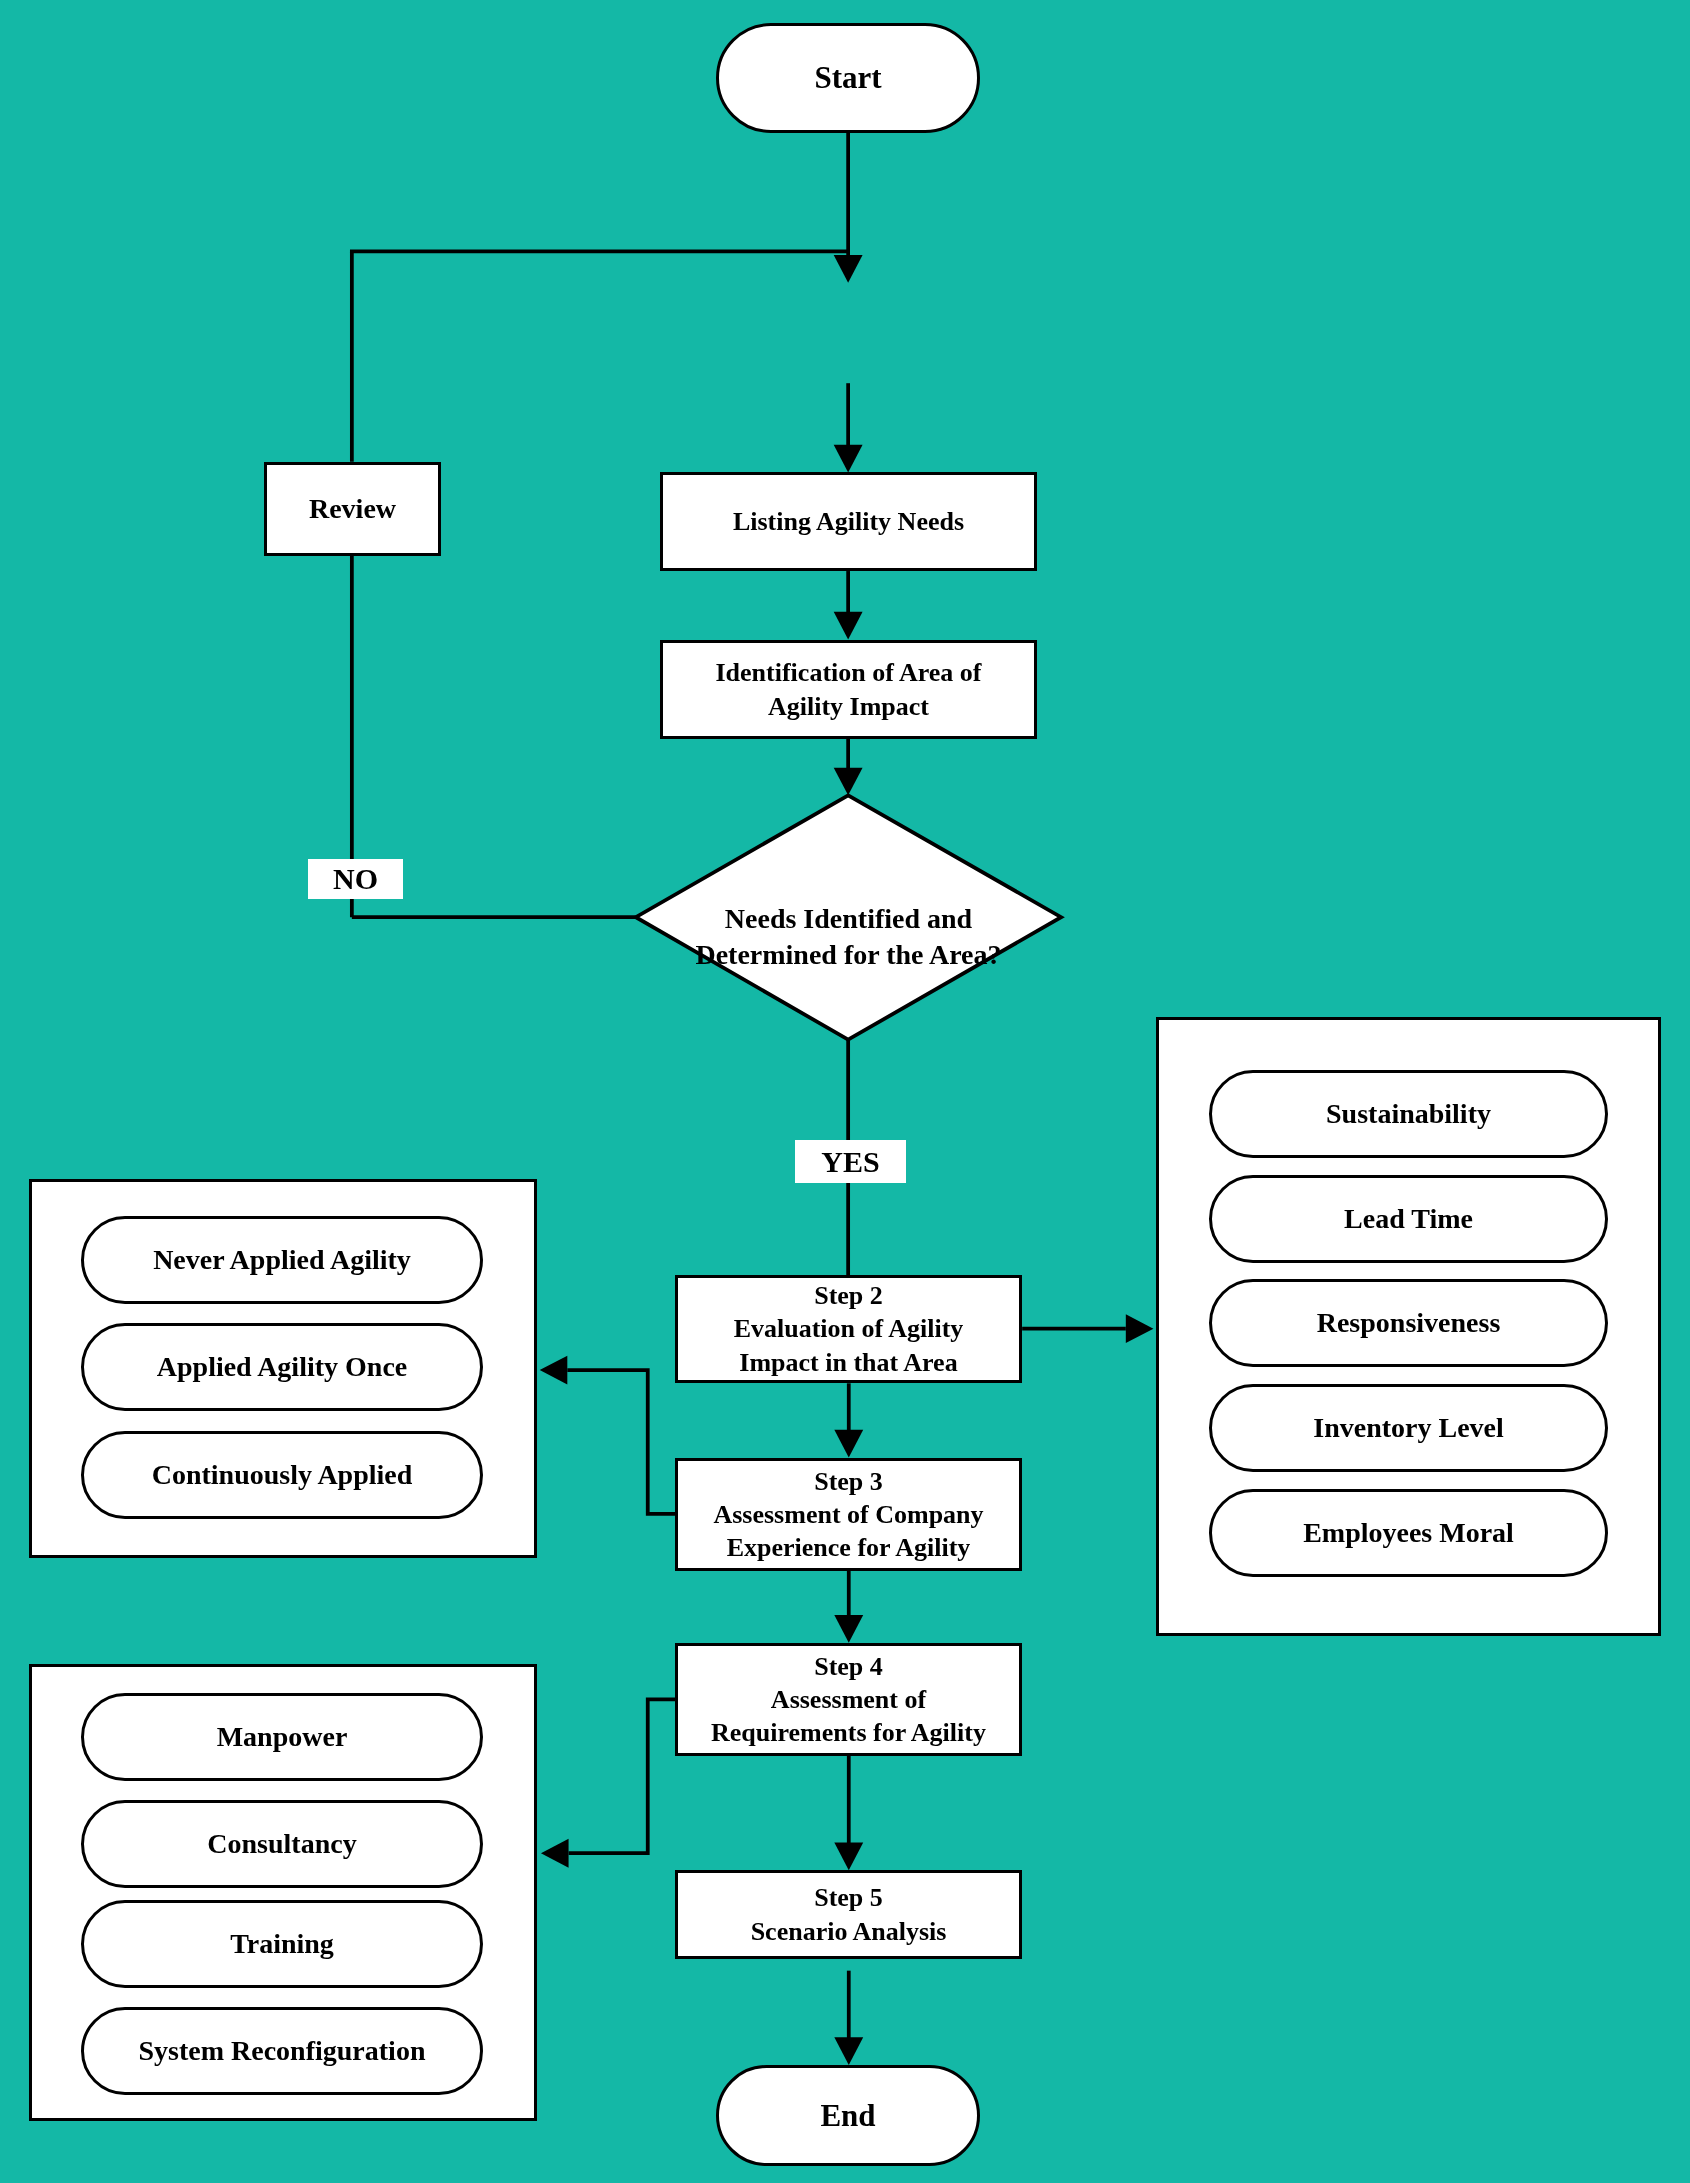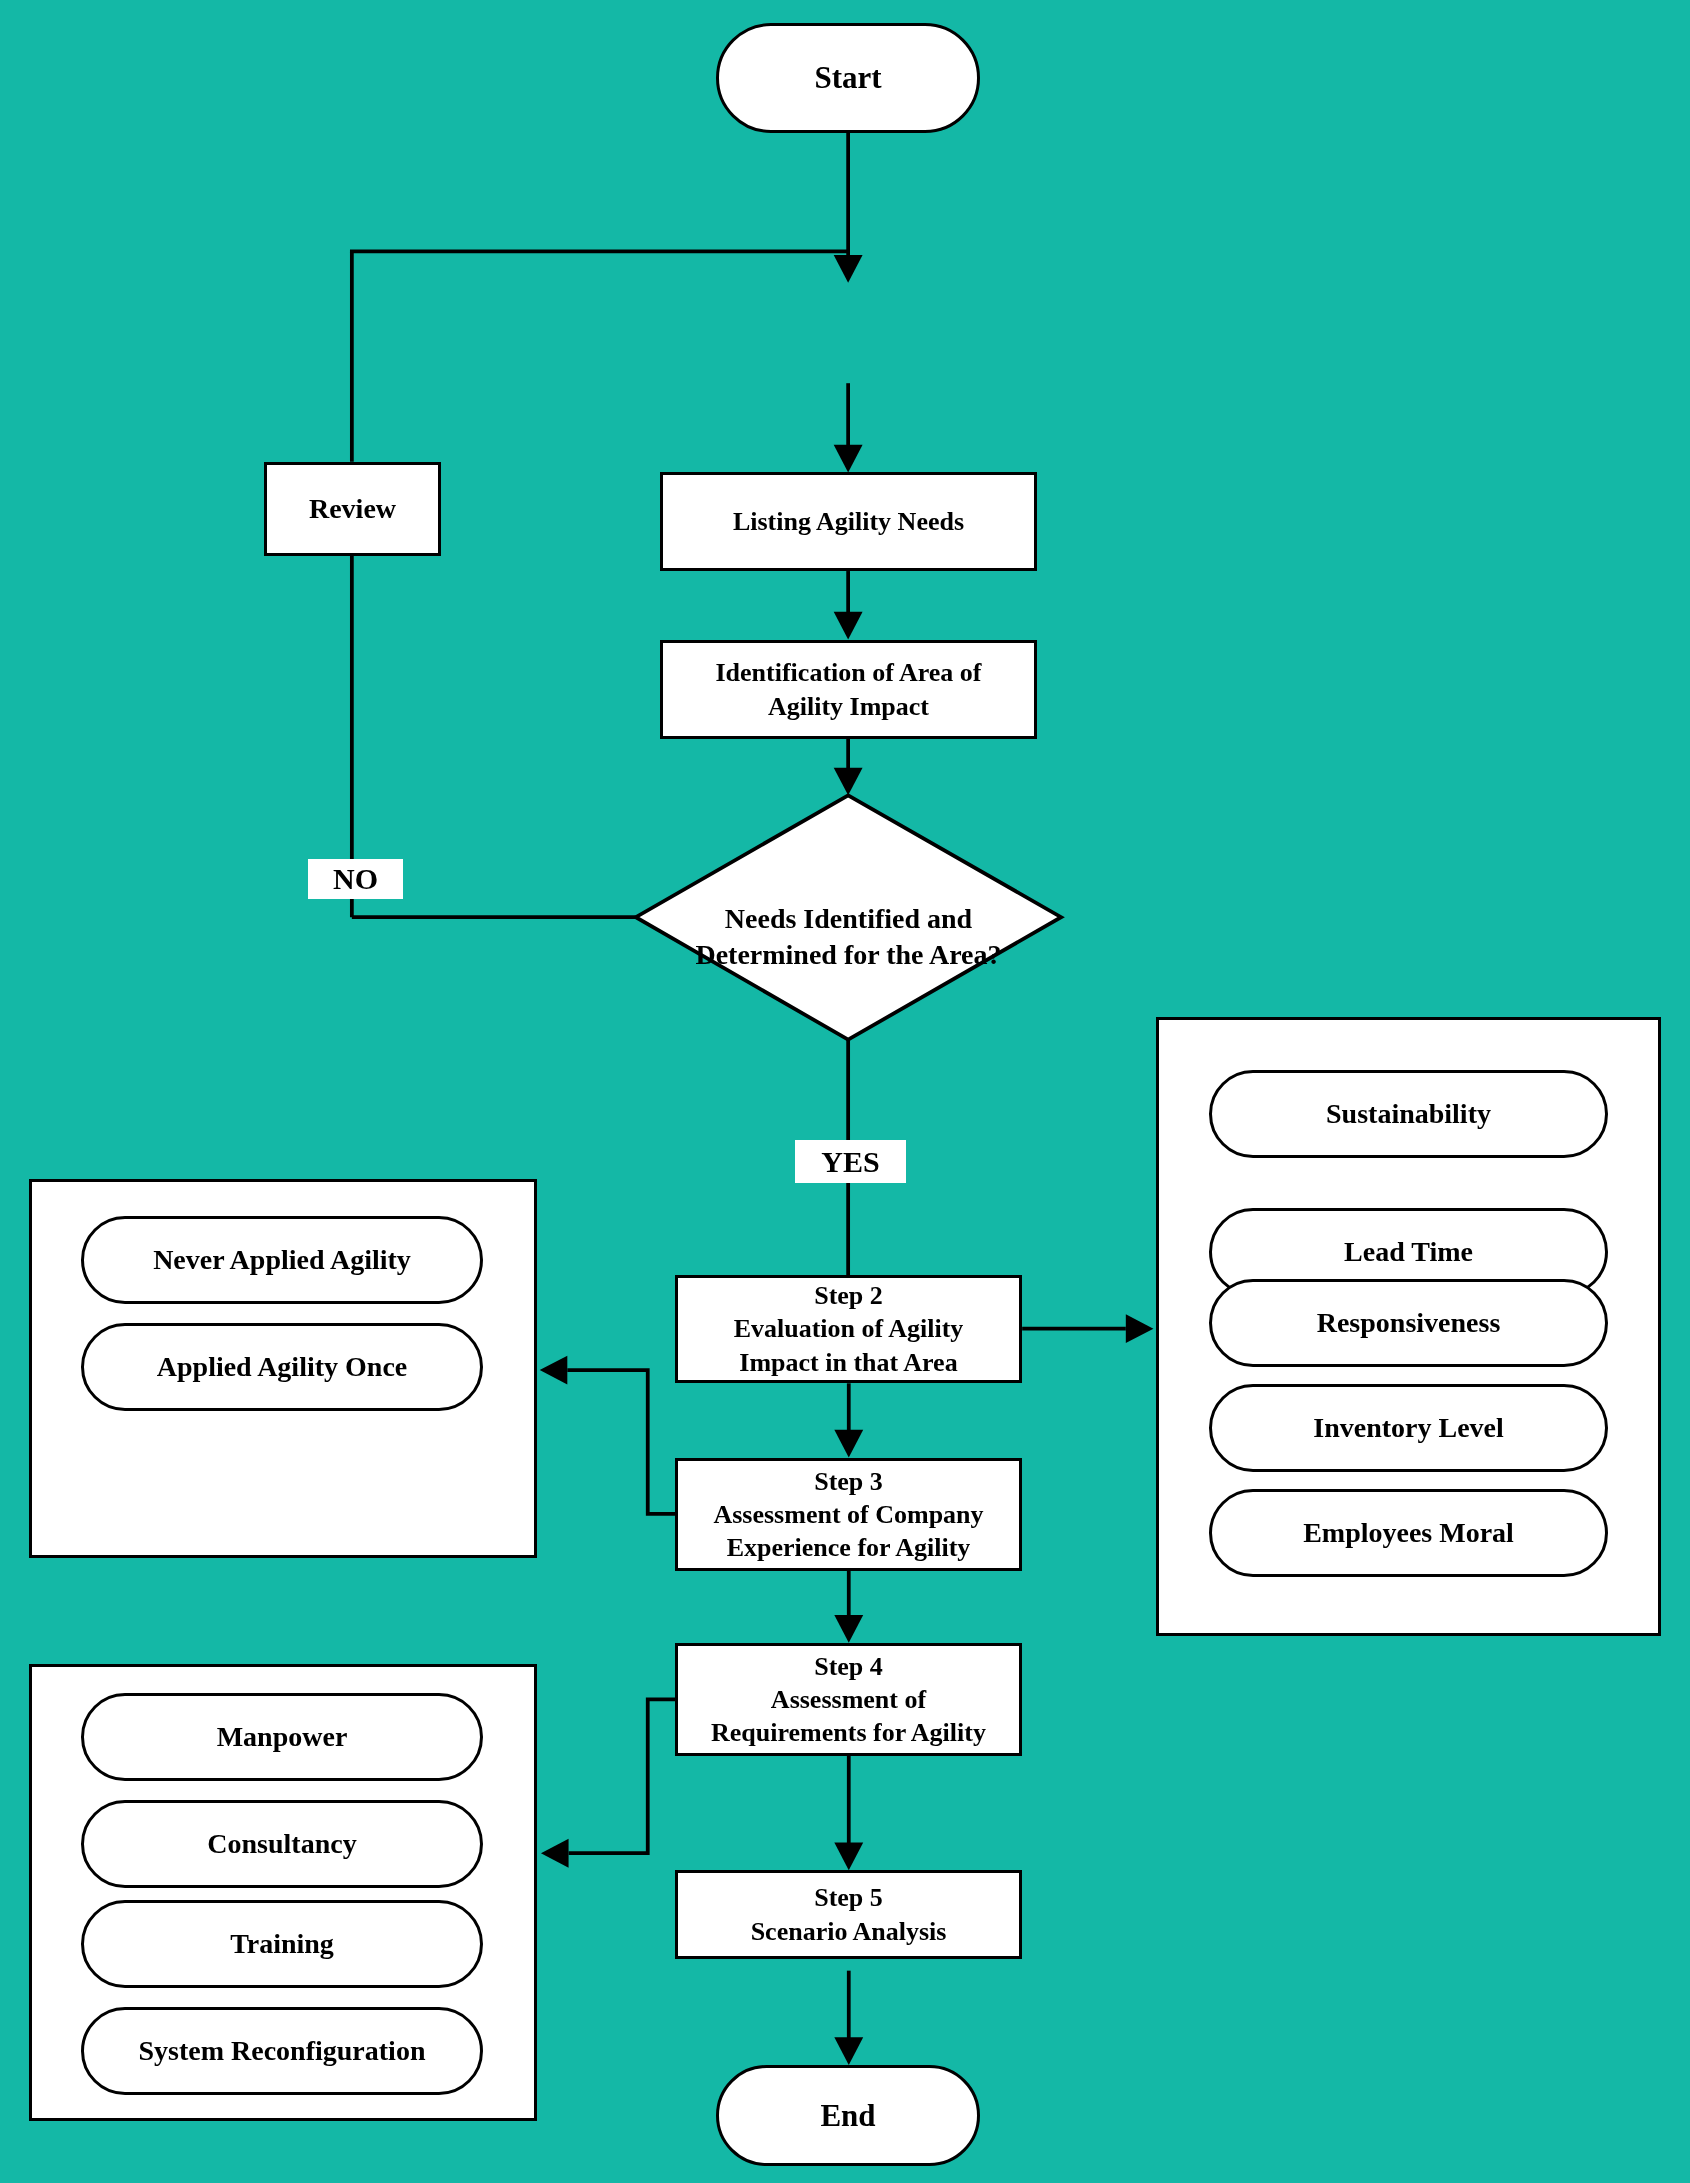--- a/index.html
+++ b/index.html
@@ -171,41 +171,44 @@
 
   <div class="node rect" style="left:675px;top:1870px;width:347px;height:89px;">
     <span class="nowrap">Step 5</span>
     <span class="nowrap">Scenario Analysis</span>
   </div>
 
   <div class="panel rightpanel" style="left:1156px;top:1017px;width:505px;height:619px;">
     <div class="stadium" style="left:50px;top:50px;">
       <span>Sustainability</span>
     </div>
-    <div class="stadium" style="left:50px;top:155px;margin-top:33px;">
+    <div class="stadium" style="left:50px;top:155px;">
       <span>Lead Time</span>
     </div>
     <div class="stadium" style="left:50px;top:259px;">
       <span>Responsiveness</span>
     </div>
     <div class="stadium" style="left:50px;top:364px;">
       <span>Inventory Level</span>
     </div>
     <div class="stadium" style="left:50px;top:469px;">
       <span>Employees Moral</span>
     </div>
   </div>
 
   <div class="panel" style="left:29px;top:1179px;width:508px;height:379px;">
     <div class="stadium" style="left:49px;top:34px;">
       <span>Never Applied Agility</span>
     </div>
     <div class="stadium" style="left:49px;top:141px;">
       <span>Applied Agility Once</span>
     </div>
+    <div class="stadium" style="left:49px;top:249px;">
+      <span>Continuously Applied</span>
+    </div>
   </div>
 
   <div class="panel" style="left:29px;top:1622px;width:508px;height:457px;margin-top:42px;">
     <div class="stadium" style="left:49px;top:26px;">
       <span>Manpower</span>
     </div>
     <div class="stadium" style="left:49px;top:133px;">
       <span>Consultancy</span>
     </div>
     <div class="stadium" style="left:49px;top:233px;">

